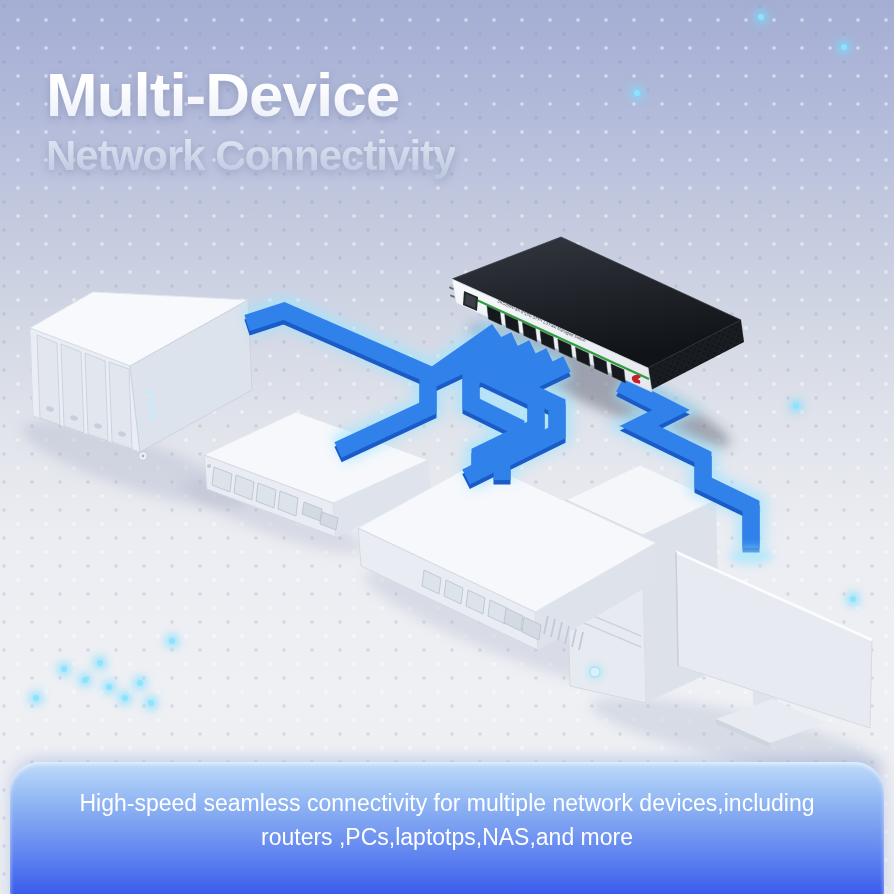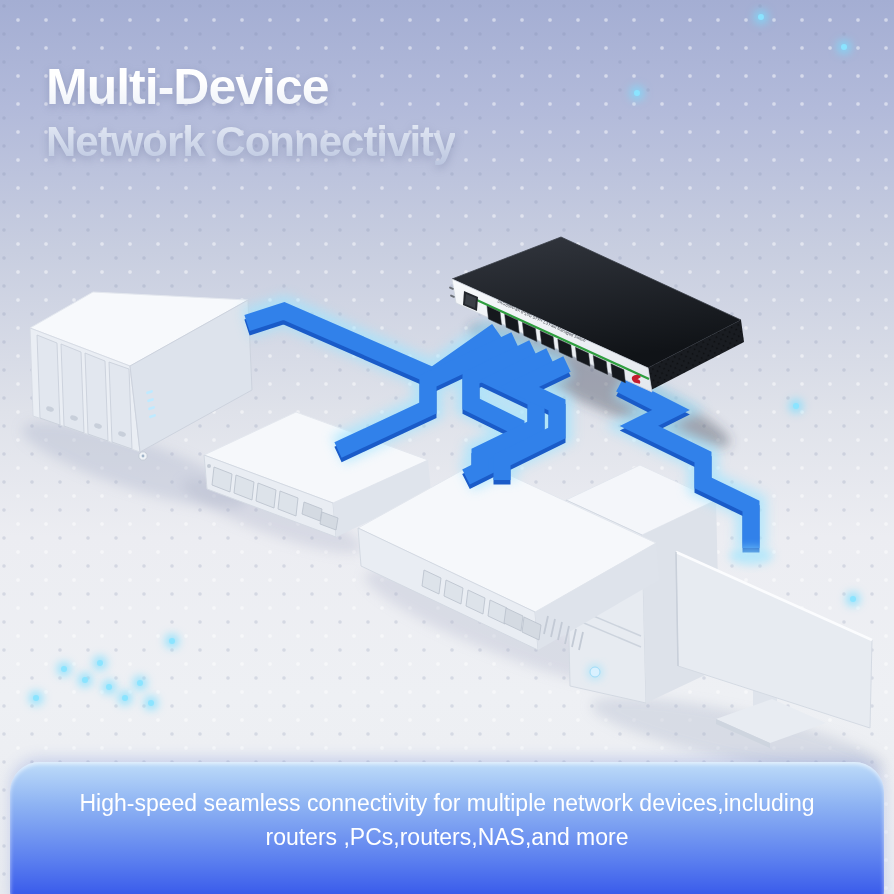--- a/index.html
+++ b/index.html
@@ -21,21 +21,21 @@
     background:#8be4ff;box-shadow:0 0 9px 4px rgba(120,222,255,.75);
     pointer-events:none;
   }
   .title{position:absolute;left:46px;top:58px;line-height:1.18;
     font-weight:bold;letter-spacing:-1px;
     background:linear-gradient(180deg,#ffffff 20%,#e8edf7 55%,#b9c4de 100%);
     -webkit-background-clip:text;background-clip:text;color:transparent;
     text-shadow:0 0 0 rgba(0,0,0,0);
     filter:drop-shadow(0 3px 4px rgba(96,106,145,.35));
   }
-  .title .t1{font-size:50px;}
+  .title .t1{font-size:62px;}
   .title .t2{font-size:42px;}
   .banner{
     position:absolute;left:10px;right:10px;top:762px;height:160px;
     border-radius:30px;
     background:linear-gradient(180deg,#bedcf9 0%,#8fb4f3 26%,#5a7eef 62%,#3253ea 88%,#2c47e8 100%);
     box-shadow:inset 0 2px 4px rgba(255,255,255,.65), 0 -4px 14px rgba(90,120,210,.25);
     text-align:center;color:#ffffff;
   }
   .banner p{margin:0;font-size:23px;line-height:34px;}
   .banner p:first-child{margin-top:24px;}
@@ -228,15 +228,15 @@
     </g>
   </svg>
 
   <div class="title">
     <div class="t1">Multi-Device</div>
     <div class="t2">Network Connectivity</div>
   </div>
 
   <div class="banner">
     <p>High-speed seamless connectivity for multiple network devices,including</p>
-    <p>routers ,PCs,routers,NAS,and more</p>
+    <p>routers ,PCs,laptotps,NAS,and more</p>
   </div>
 </div>
 
 </body></html>

